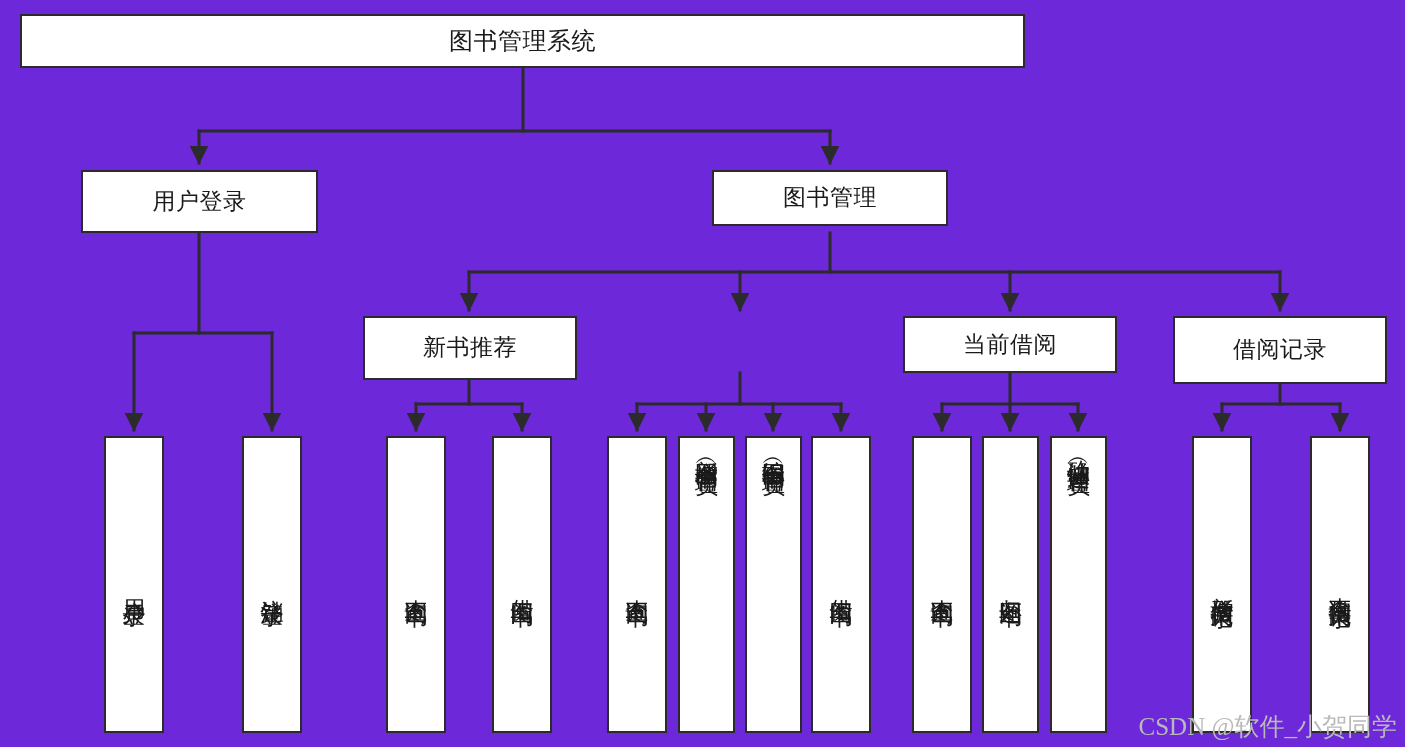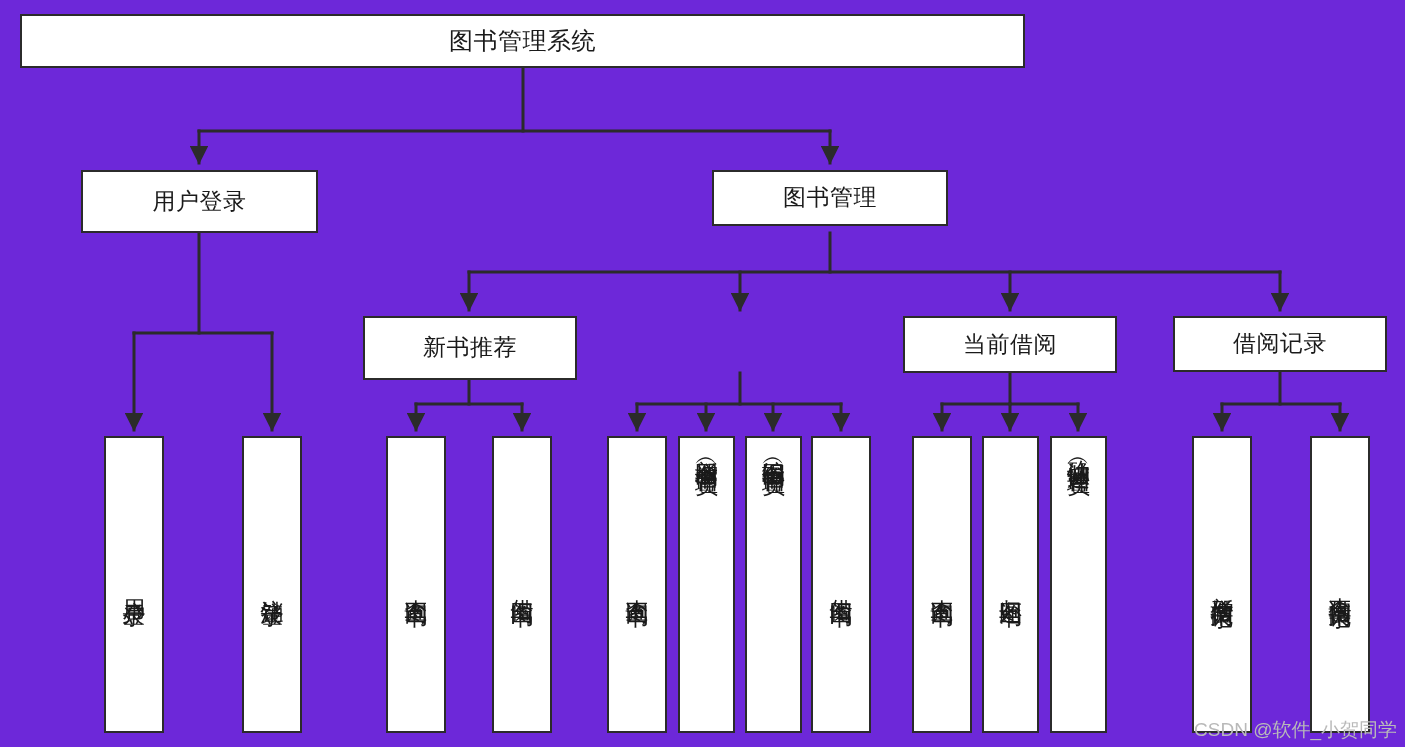--- a/index.html
+++ b/index.html
@@ -67,25 +67,25 @@
     margin-top: 0;
   }
   .node.v.mid {
     align-items: center;
     padding-top: 0;
   }
   #watermark {
     position: absolute;
     right: 8px;
     bottom: 4px;
-    font-size: 19px;
+    font-size: 25px;
     color: #b9b9b9;
     z-index: 5;
     white-space: nowrap;
-    font-family: Liberation Sans, sans-serif;
+    font-family: Liberation Serif, serif;
     margin-top: 46px;
   }
 </style>
 </head>
 <body>
 
 <div id="canvas">
 
   <svg id="edges" viewBox="0 0 1405 747" xmlns="http://www.w3.org/2000/svg">
     <defs>
@@ -151,21 +151,21 @@
 
   <div class="node h" style="left:363px; top:316px; width:214px; height:64px;">
     <span class="lbl">新书推荐</span>
   </div>
 
 
   <div class="node h" style="left:903px; top:316px; width:214px; height:57px;">
     <span class="lbl">当前借阅</span>
   </div>
 
-  <div class="node h" style="left:1173px; top:316px; width:214px; height:56px;">
+  <div class="node h" style="left:1173px; top:316px; width:214px; height:68px;">
     <span class="lbl">借阅记录</span>
   </div>
 
   <div class="node v mid" style="left:104px; top:436px; width:60px; height:297px;">
     <span class="lbl">用户登录</span>
   </div>
 
   <div class="node v mid" style="left:242px; top:436px; width:60px; height:297px;">
     <span class="lbl">注销登录</span>
   </div>

